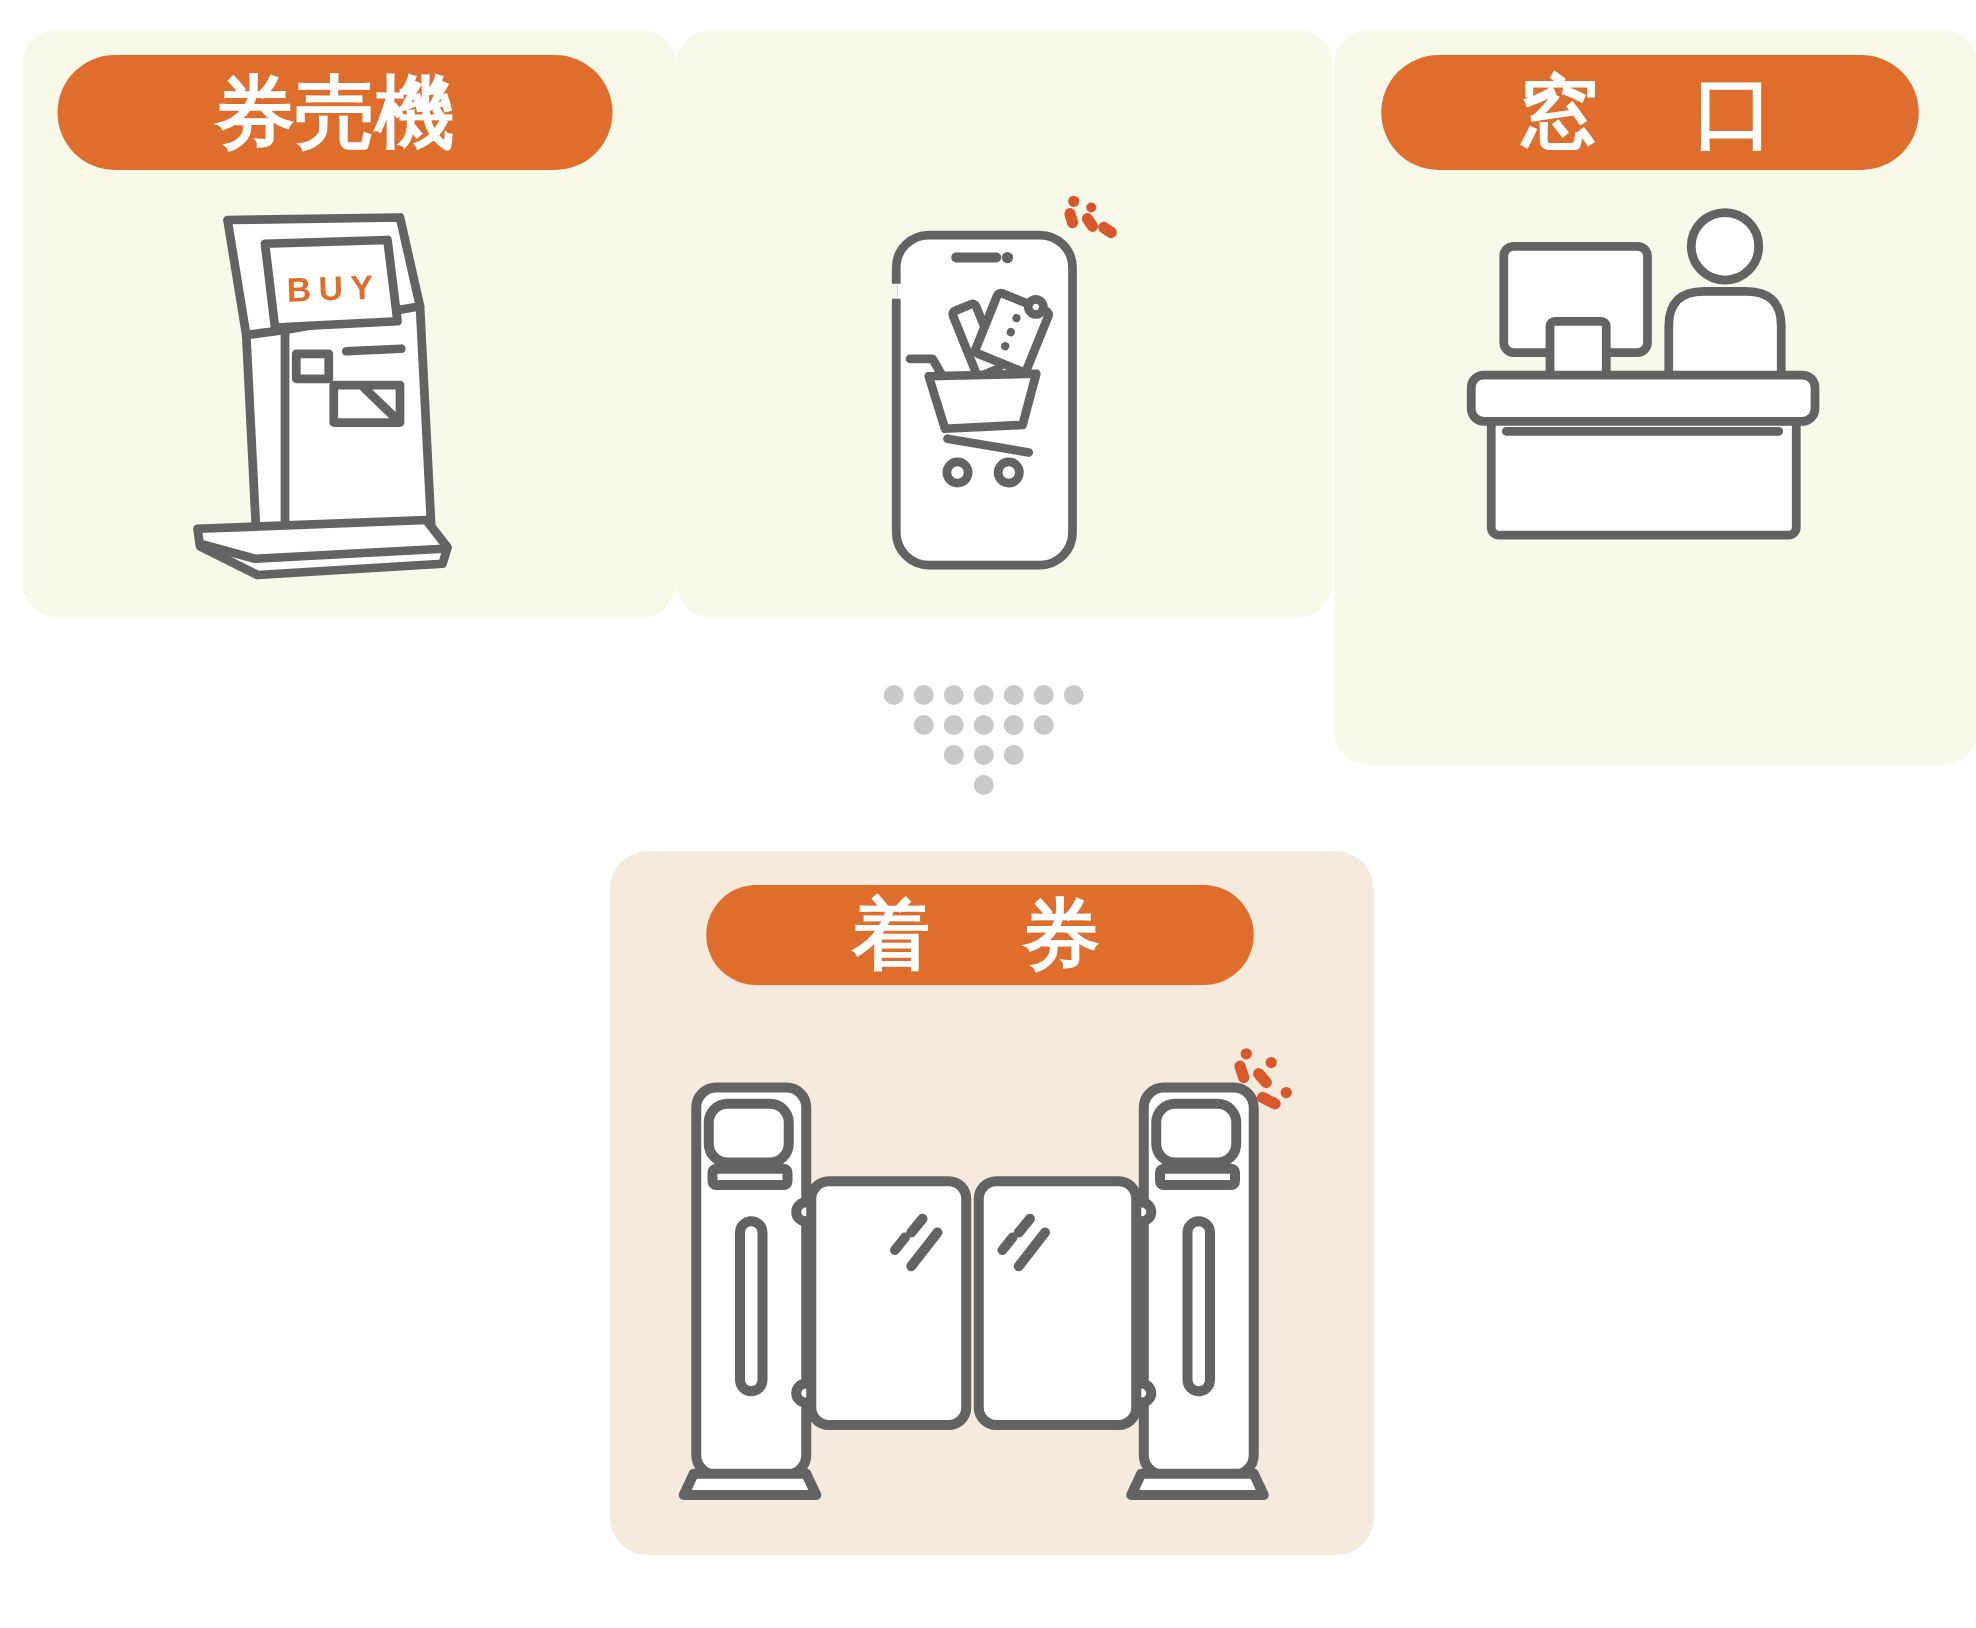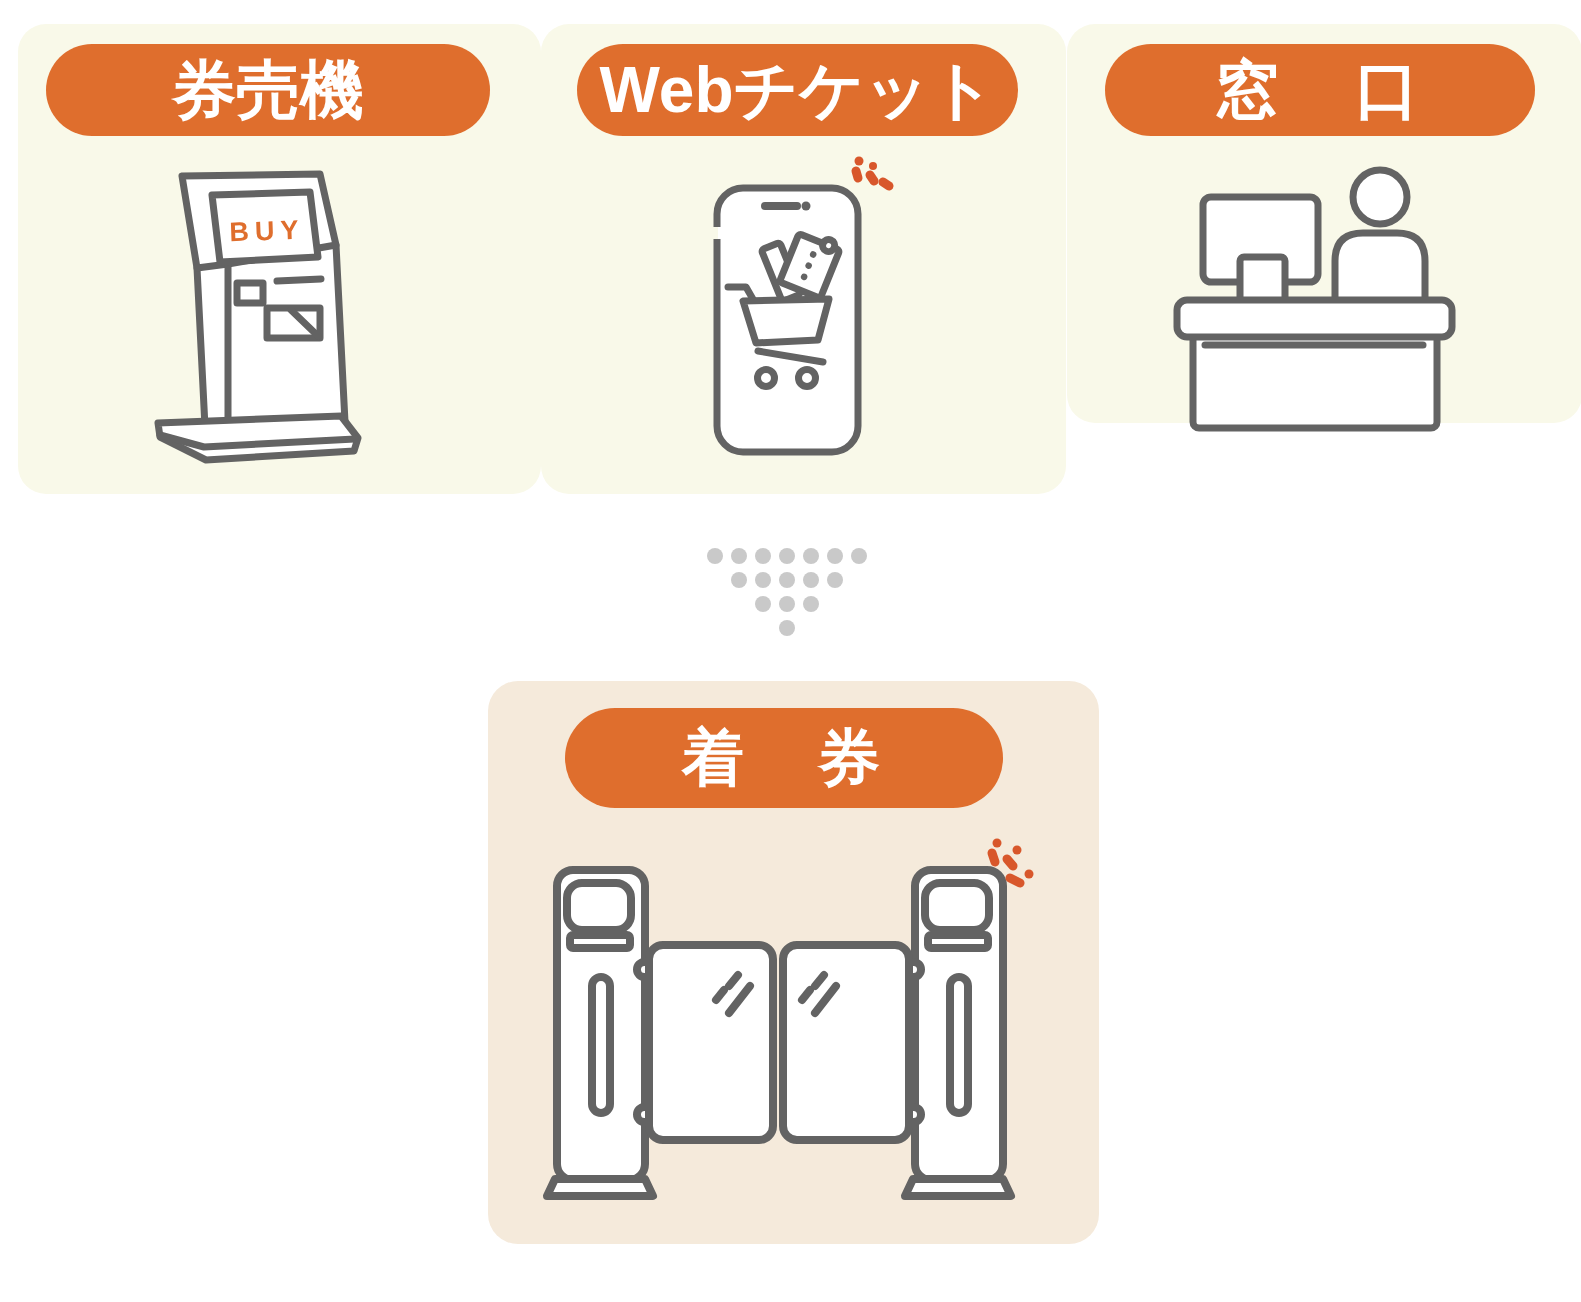--- a/index.html
+++ b/index.html
@@ -4,21 +4,21 @@
 <style>
   html,body{margin:0;padding:0;background:#ffffff;}
   .canvas{position:relative;width:1581px;height:1302px;background:#ffffff;
           font-family:"Liberation Sans","DejaVu Sans",sans-serif;overflow:hidden;}
   .card{position:absolute;border-radius:28px;background:#F9F9E9;padding-left:19px;}
   .card.bottom{background:#F5EADB;border-radius:30px;}
   .pill{position:absolute;background:#DF6E2D;border-radius:999px;color:#ffffff;
         display:flex;align-items:center;justify-content:center;
         font-weight:bold;white-space:nowrap;}
   .pill.top3{font-size:64px;height:92px;}
-  .pill.result{font-size:62px;height:100px;letter-spacing:6px;}
+  .pill.result{font-size:62px;height:80px;letter-spacing:6px;}
   .ls6{letter-spacing:6px;}
   .illo{position:absolute;overflow:visible;}
   
   .ln{fill:#ffffff;stroke:#636363;stroke-width:7;stroke-linejoin:round;stroke-linecap:round;}
   .nf{fill:none;stroke:#636363;stroke-width:7;stroke-linejoin:round;stroke-linecap:round;}
   .lng{fill:#ffffff;stroke:#636363;stroke-width:8;stroke-linejoin:round;stroke-linecap:round;}
   .nfg{fill:none;stroke:#636363;stroke-width:8;stroke-linejoin:round;stroke-linecap:round;}
   .dotfill{fill:#636363;stroke:none;}
   .spark{fill:#D8572B;stroke:none;}
   .sparkd{fill:none;stroke:#D8572B;stroke-width:9;stroke-linecap:round;}
@@ -48,23 +48,20 @@
       <path class="nf" d="M137,131 L181,129"></path>
       <rect class="ln" x="127" y="158" width="53" height="30"></rect>
       <path class="nf" d="M151,160 L178,186"></path>
 
       <path class="ln" d="M18,273 L201,266 L218,288 L214,301 L66,310 L20,287 Z"></path>
       <path class="nf" d="M20,285 L64,297 L215,289"></path>
     </svg>
   </div>
 
   <div class="card" style="left:541px;top:24px;width:506px;height:470px;">
-    <div class="pill top3" style="left:36px;top:20px;width:441px;">
-      <span>Webチケット</span>
-    </div>
     <svg class="illo" style="left:139px;top:116px;" width="230" height="330" viewBox="0 0 230 330">
 
       <rect class="ln" x="37" y="48" width="141" height="264" rx="26"></rect>
       <path d="M33,87 L33,99" stroke="#F9F9E9" stroke-width="10" fill="none"></path>
       <path d="M42,87 L42,99" stroke="#ffffff" stroke-width="8" fill="none"></path>
 
       <path class="nf" style="stroke-width:8" d="M85,66 L117,66"></path>
       <circle class="dotfill" cx="126" cy="66" r="4.5"></circle>
 
       <path class="nf" d="M48,147 L66,147 L74,161"></path>
@@ -87,21 +84,21 @@
       <g>
         <circle class="spark" cx="179" cy="21" r="4.5"></circle>
         <path class="sparkd" d="M176,31 L178,38"></path>
         <circle class="spark" cx="193" cy="26" r="4"></circle>
         <path class="sparkd" d="M190,35 L194,41"></path>
         <path class="sparkd" d="M203,42 L209,46"></path>
       </g>
     </svg>
   </div>
 
-  <div class="card" style="left:1067px;top:24px;width:496px;height:399px;">
+  <div class="card" style="left:1067px;top:24px;width:496px;height:588px;">
     <div class="pill top3 ls6" style="left:38px;top:20px;width:430px;">
       <span>窓　口</span>
     </div>
     <svg class="illo" style="left:88px;top:131px;" width="340" height="310" viewBox="0 0 340 310">
 
       <rect class="ln" x="48" y="42" width="115" height="85" rx="8"></rect>
       <rect class="ln" x="85" y="102" width="45" height="46" rx="4"></rect>
 
       <circle class="ln" cx="225" cy="42" r="27"></circle>
       <path class="ln" d="M180,150 L180,106 Q180,78 208,78 L242,78 Q270,78 270,106 L270,150 Z"></path>

